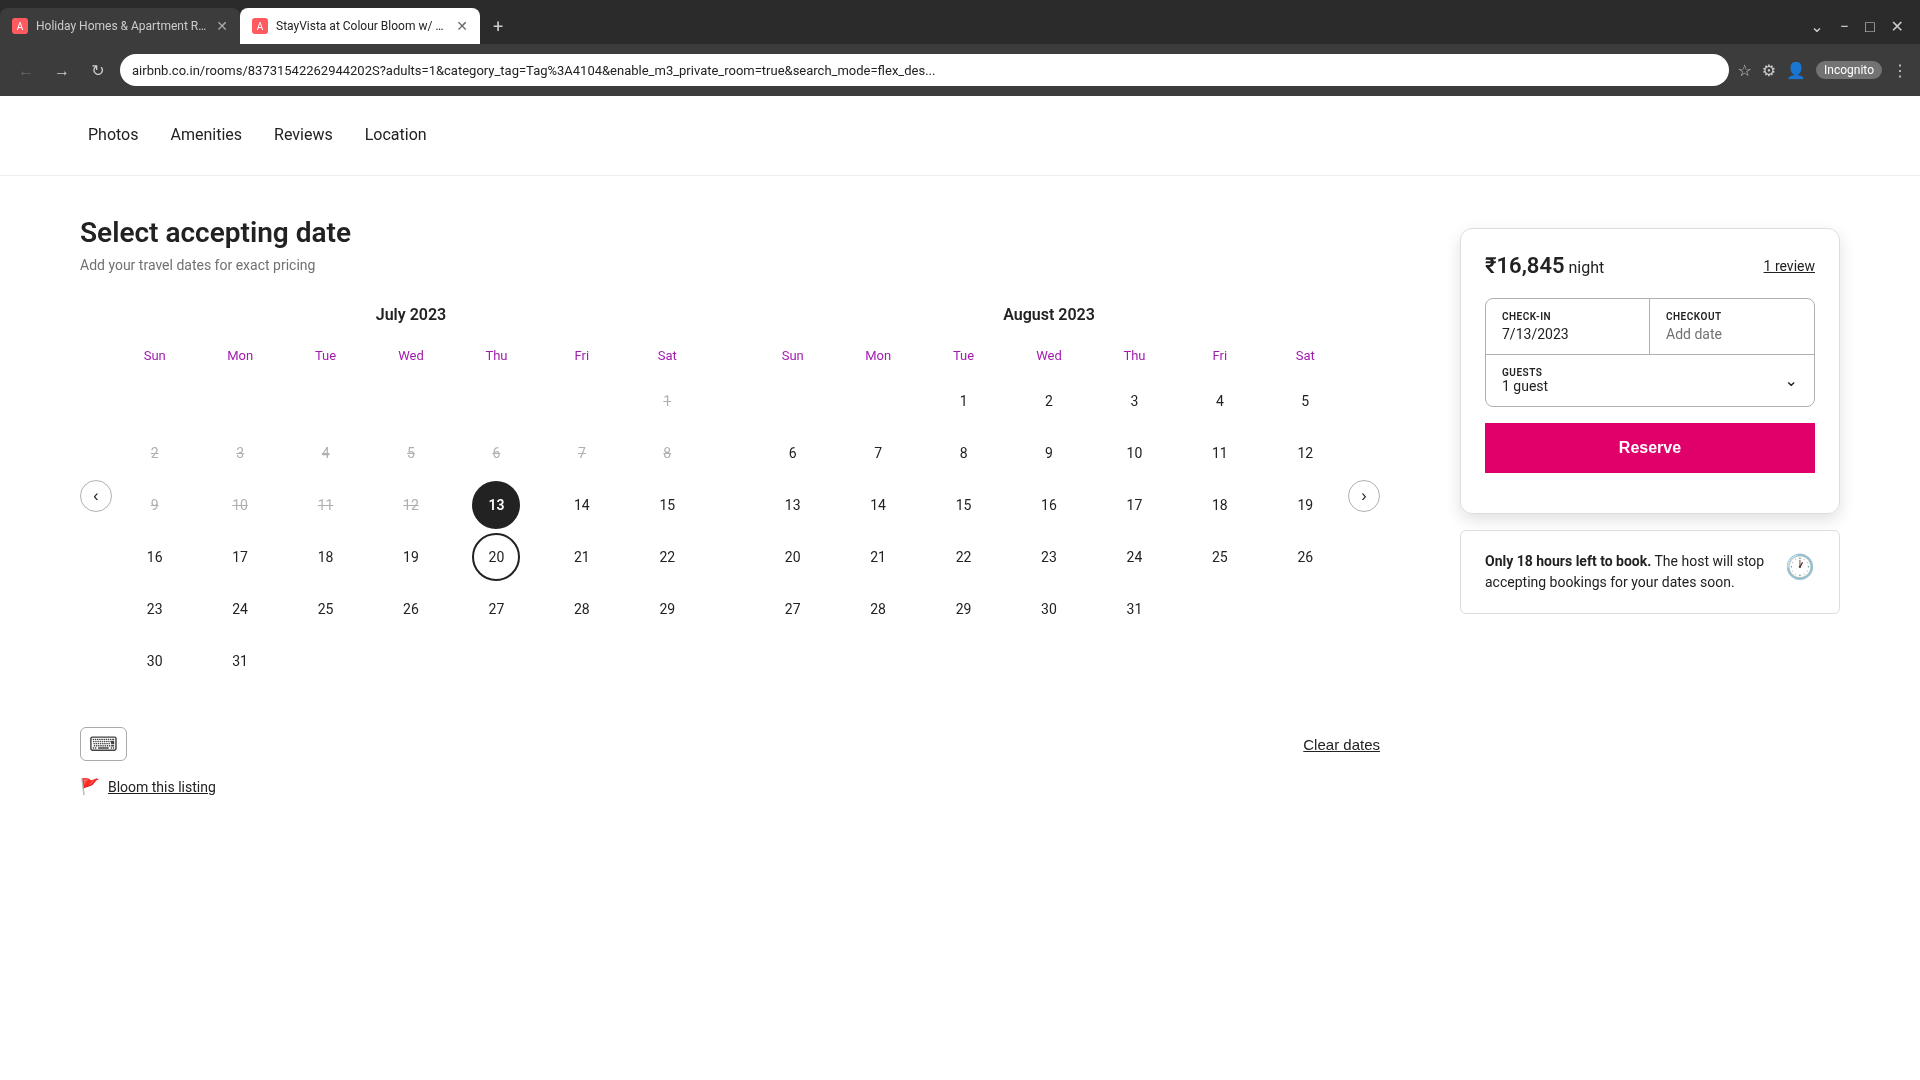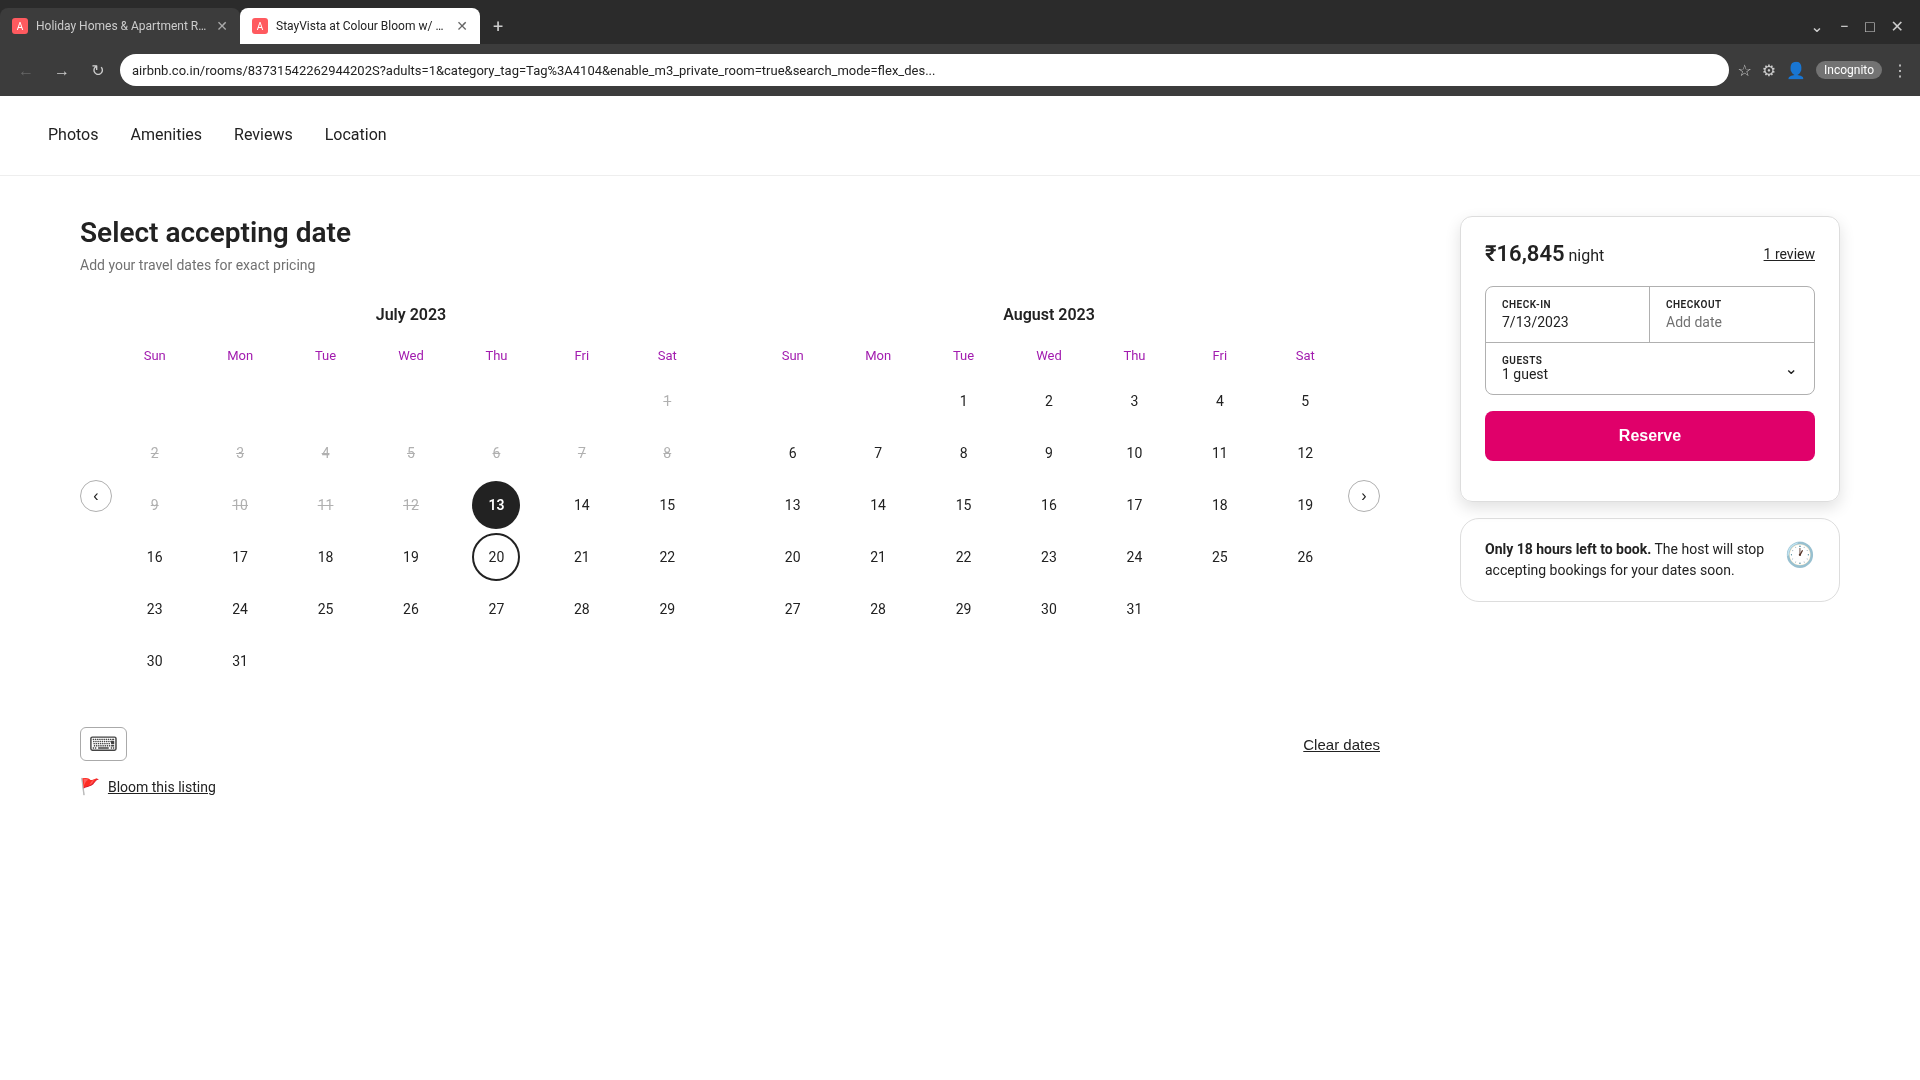--- a/index.html
+++ b/index.html
@@ -22,21 +22,21 @@
     .nav-btn.disabled { color: #666; cursor: default; }
     .address-bar { flex: 1; background: #fff; border-radius: 20px; height: 32px; display: flex; align-items: center; padding: 0 12px; font-size: 13px; color: #222; overflow: hidden; white-space: nowrap; text-overflow: ellipsis; }
     .address-bar span { overflow: hidden; text-overflow: ellipsis; white-space: nowrap; }
     .toolbar-actions { display: flex; align-items: center; gap: 10px; color: #ccc; font-size: 16px; }
     .incognito-badge { background: #737373; color: #fff; font-size: 12px; padding: 2px 8px; border-radius: 12px; }
 
     
     .page { background: #fff; width: 1920px; min-height: 1036px; }
 
     
-    .site-nav { display: flex; align-items: center; padding: 0 48px; height: 80px; border-bottom: 1px solid #eee; gap: 32px; }
+    .site-nav { display: flex; align-items: center; padding: 0 88px; height: 80px; border-bottom: 1px solid #eee; gap: 32px; }
     .nav-link { font-size: 16px; color: #222; text-decoration: none; font-weight: 400; cursor: pointer; padding: 4px 0; border-bottom: 2px solid transparent; }
 
     
     .main-content { display: flex; padding: 40px 80px; gap: 80px; }
     .calendar-section { flex: 1; }
     .page-title { font-size: 28px; font-weight: 600; margin-bottom: 8px; }
     .page-subtitle { font-size: 14px; color: #717171; margin-bottom: 32px; }
 
     
     .calendar-nav { display: flex; align-items: center; margin-bottom: 24px; }
@@ -50,39 +50,39 @@
     .cal-header-row { display: grid; grid-template-columns: repeat(7, 1fr); margin-bottom: 8px; }
     .cal-header-cell { text-align: center; font-size: 13px; color: #a21caf; font-weight: 400; padding: 4px 0; }
     .cal-row { display: grid; grid-template-columns: repeat(7, 1fr); }
     .cal-cell { text-align: center; padding: 8px 4px; font-size: 14px; cursor: pointer; border-radius: 50%; position: relative; width: 48px; height: 48px; display: flex; align-items: center; justify-content: center; margin: 2px auto; }
     .cal-cell.disabled { color: #b0b0b0; text-decoration: line-through; cursor: default; }
     .cal-cell.selected { background: #222; color: #fff; border-radius: 50%; font-weight: 600; }
     .cal-cell.today-circle { border: 2px solid #222; border-radius: 50%; }
     .cal-cell.empty { cursor: default; }
 
     
-    .sidebar { width: 380px; flex-shrink: 0; }
+    .sidebar { width: 380px; flex-shrink: 0; margin-top: 12px; }
     .price-card { border: 1px solid #ddd; border-radius: 12px; padding: 24px; margin-bottom: 16px; box-shadow: 0 6px 16px rgba(0,0,0,0.12); }
     .price-row { display: flex; align-items: center; justify-content: space-between; margin-bottom: 20px; }
     .price-amount { font-size: 22px; font-weight: 600; }
     .price-night { font-size: 16px; font-weight: 400; color: #222; }
     .review-link { font-size: 14px; color: #222; text-decoration: underline; cursor: pointer; }
     .booking-fields { border: 1px solid #b0b0b0; border-radius: 8px; overflow: hidden; margin-bottom: 16px; }
     .field-row { display: grid; grid-template-columns: 1fr 1fr; }
     .booking-field { padding: 12px 16px; border: none; }
     .booking-field:first-child { border-right: 1px solid #b0b0b0; }
     .field-label { font-size: 10px; font-weight: 600; text-transform: uppercase; letter-spacing: 0.5px; color: #222; margin-bottom: 4px; }
     .field-value { font-size: 14px; color: #222; }
     .field-value.placeholder { color: #717171; }
     .guests-field { display: flex; align-items: center; justify-content: space-between; padding: 12px 16px; border-top: 1px solid #b0b0b0; cursor: pointer; }
     .guests-label { font-size: 10px; font-weight: 600; text-transform: uppercase; letter-spacing: 0.5px; color: #222; }
     .guests-value { font-size: 14px; color: #222; }
     .chevron { font-size: 16px; color: #222; }
-    .reserve-btn { width: 100%; background: #e0006a; color: #fff; border: none; border-radius: 8px; padding: 16px; font-size: 16px; font-weight: 600; cursor: pointer; margin-bottom: 16px; }
-    .urgency-box { border: 1px solid #ddd; border-radius: 19px; padding: 20px 24px; display: flex; align-items: flex-start; gap: 12px; }
+    .reserve-btn { width: 100%; background: #e0006a; color: #fff; border: none; border-radius: 0; padding: 16px; font-size: 16px; font-weight: 600; cursor: pointer; margin-bottom: 16px; }
+    .urgency-box { border: 1px solid #ddd; border-radius: 6px; padding: 20px 24px; display: flex; align-items: flex-start; gap: 12px; }
     .urgency-text { font-size: 14px; color: #222; line-height: 1.5; flex: 1; }
     .urgency-text strong { font-weight: 700; }
     .clock-icon { font-size: 24px; flex-shrink: 0; margin-top: 2px; }
 
     
     .cal-footer { display: flex; align-items: center; justify-content: space-between; margin-top: 24px; padding-top: 16px; }
     .keyboard-icon { font-size: 20px; color: #444; cursor: pointer; border: 1px solid #aaa; padding: 4px 8px; border-radius: 6px; }
     .clear-dates-btn { font-size: 15px; text-decoration: underline; background: none; border: none; cursor: pointer; color: #222; font-weight: 500; }
 
     

